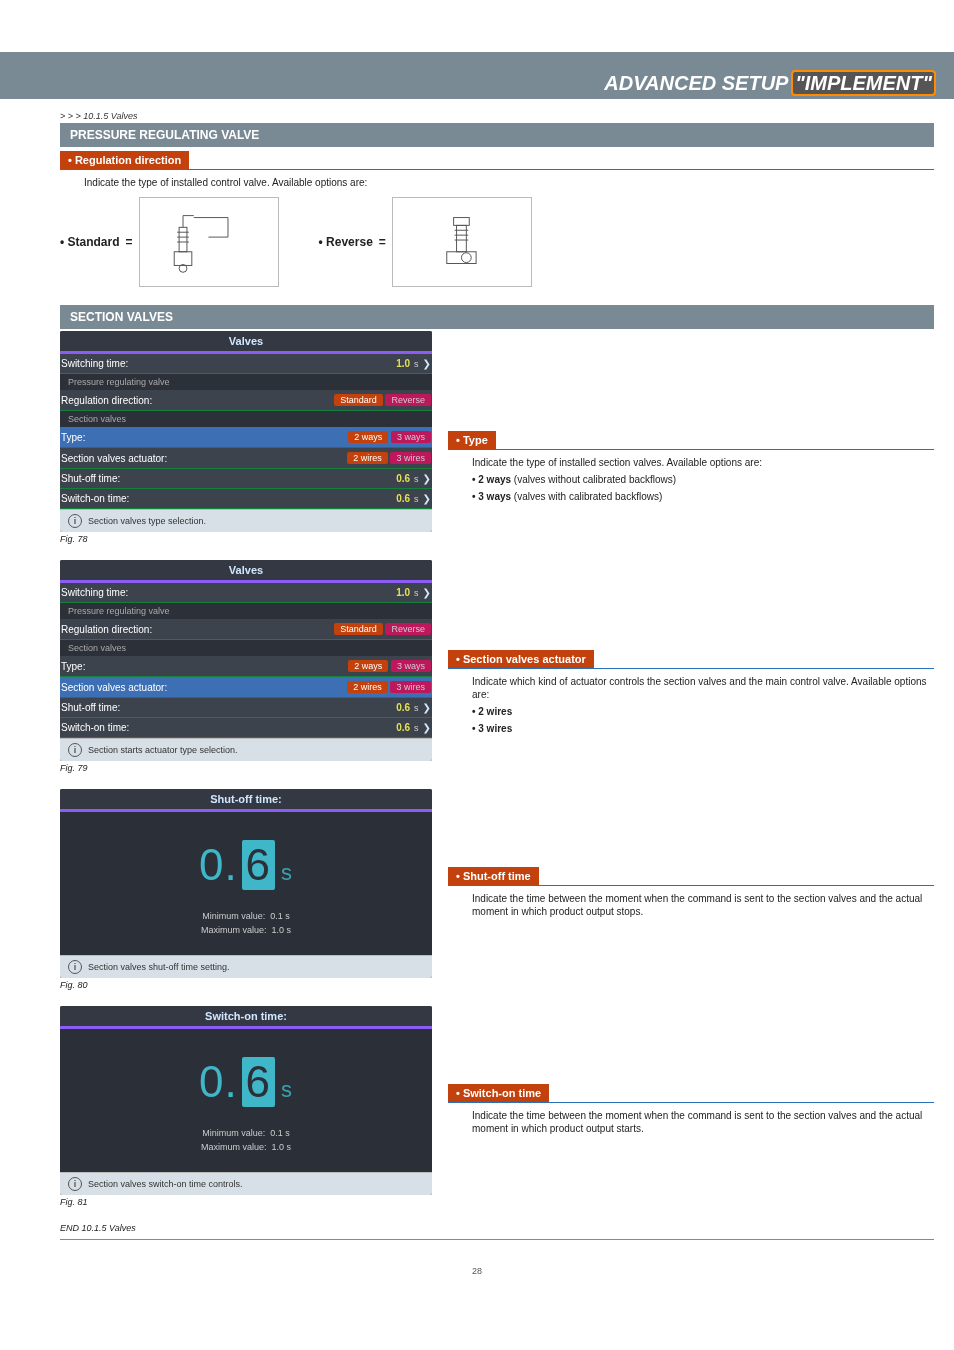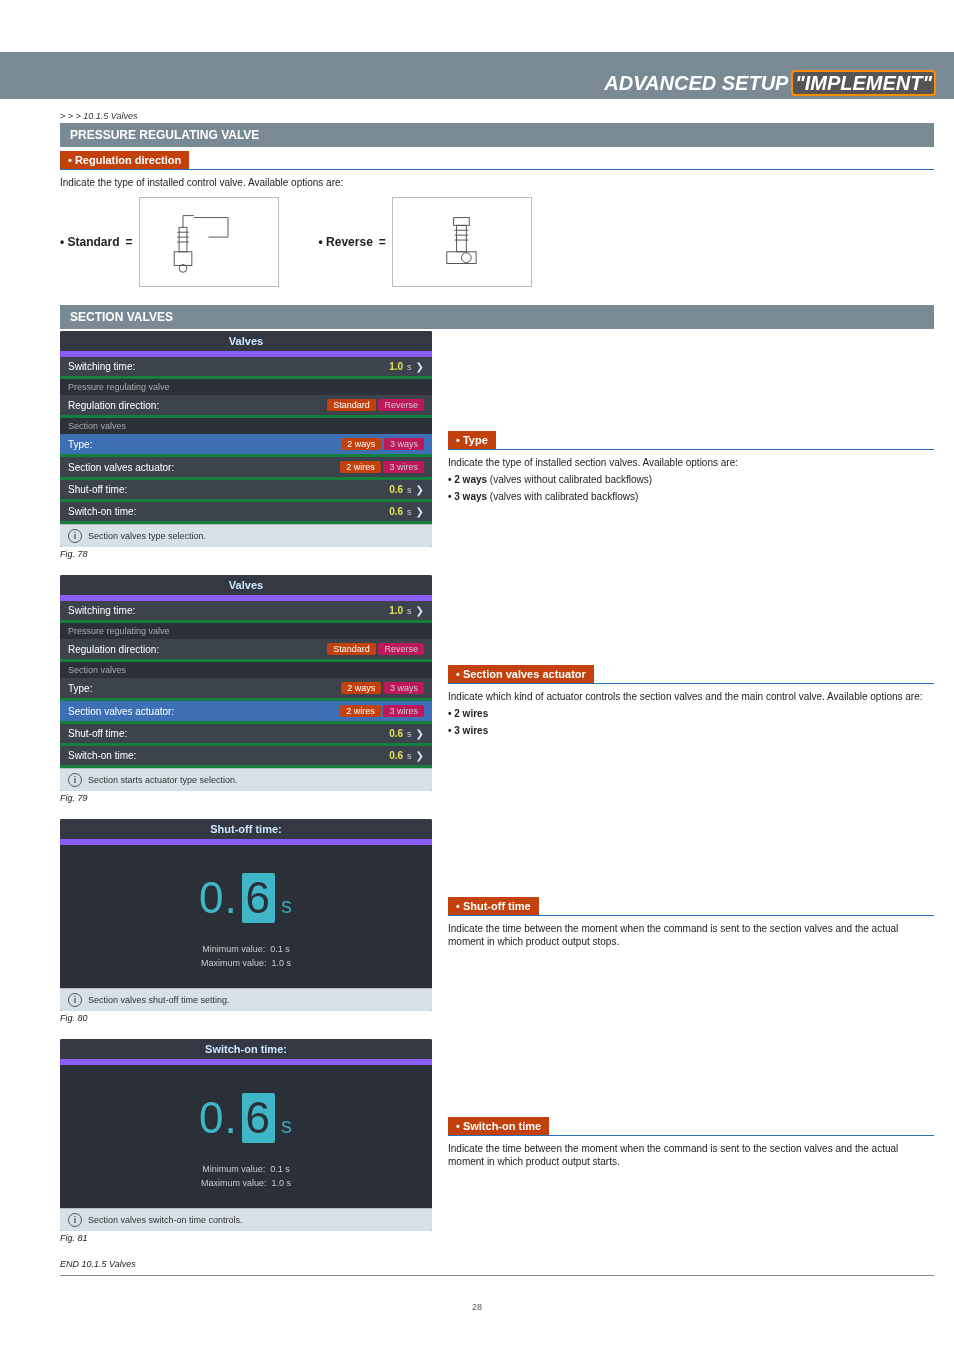--- a/index.html
+++ b/index.html
@@ -10,31 +10,31 @@
   .header-bar .highlight { color: #fff; background: #555; outline: 2px solid #ff8c00; padding: 0 2px; border-radius: 2px; }
   .content { padding: 8px 20px 20px 60px; }
   .breadcrumb { font-style: italic; font-size: 9px; color: #333; margin: 4px 0 2px; }
   .gray-title { background: #7a8a95; color: #fff; font-weight: bold; padding: 5px 10px; font-size: 12px; margin: 2px 0 0; }
   .section-head { background: #c2410c; color: #fff; font-weight: bold; padding: 3px 8px; font-size: 11px; display: inline-block; }
   .head-row { border-bottom: 1px solid #2b71b8; margin-bottom: 6px; display: flex; align-items: flex-end; }
   .head-row .section-head { flex: 0 0 auto; }
   .body-row { display: flex; gap: 8px; margin-bottom: 10px; }
   .left-col { width: 372px; flex: 0 0 372px; }
   .right-col { flex: 1; padding-left: 8px; }
-  .para { font-size: 10px; line-height: 1.3; margin-bottom: 4px; }
+  .para { font-size: 10px; line-height: 1.3; margin-bottom: 4px; margin-left: 24px; }
   .fig-caption { font-style: italic; font-size: 9px; margin: 2px 0 6px; }
   .valve-option-row { display: flex; gap: 40px; align-items: center; margin: 8px 0 18px; }
   .valve-opt { display: flex; align-items: center; gap: 6px; font-size: 12px; font-weight: bold; }
   .valve-icon-box { width: 140px; height: 90px; border: 1px solid #bbb; display: flex; align-items: center; justify-content: center; font-size: 9px; color: #888; background: #fff; }
   .valve-icon-box svg { max-width: 100%; max-height: 100%; }
 
   
   .panel { background: #333842; color: #fff; font-size: 10px; border-radius: 2px; overflow: hidden; margin-bottom: 2px; }
-  .panel-title { background: #333842; color: #d0e8ff; text-align: center; font-weight: bold; padding: 4px 0; font-size: 11px; border-bottom: 6px solid #8b5cf6; }
-  .panel-row { display: flex; justify-content: space-between; align-items: center; padding: 4px 8px; background: #3d434d; border-bottom: 3px solid #15803d; font-size: 10px; }
+  .panel-title { background: #333842; color: #d0e8ff; text-align: center; font-weight: bold; padding: 4px 0; font-size: 11px; border-bottom: 3px solid #8b5cf6; }
+  .panel-row { display: flex; justify-content: space-between; align-items: center; padding: 4px 1px; background: #3d434d; border-bottom: 1px solid #15803d; font-size: 10px; }
   .panel-subhead { background: #2c3038; color: #aaa; padding: 3px 8px; font-size: 9px; }
   .panel-row.sel { background: #3d6fb5; color: #fff; }
   .val-group { display: flex; align-items: center; gap: 4px; }
   .unit { color: #ccc; font-size: 9px; }
   .chev { color: #d0e8ff; }
   .yellow { color: #e0e055; font-weight: bold; }
   .pill { display: inline-block; padding: 1px 6px; border-radius: 2px; font-size: 9px; }
   .pill-on { background: #c2410c; color: #fff; }
   .pill-off { background: #be185d; color: #ccc; }
   .info-bar { background: #d6e0e6; color: #333; padding: 4px 8px; display: flex; align-items: center; gap: 6px; font-size: 9px; border-top: 1px solid #bbb; }

